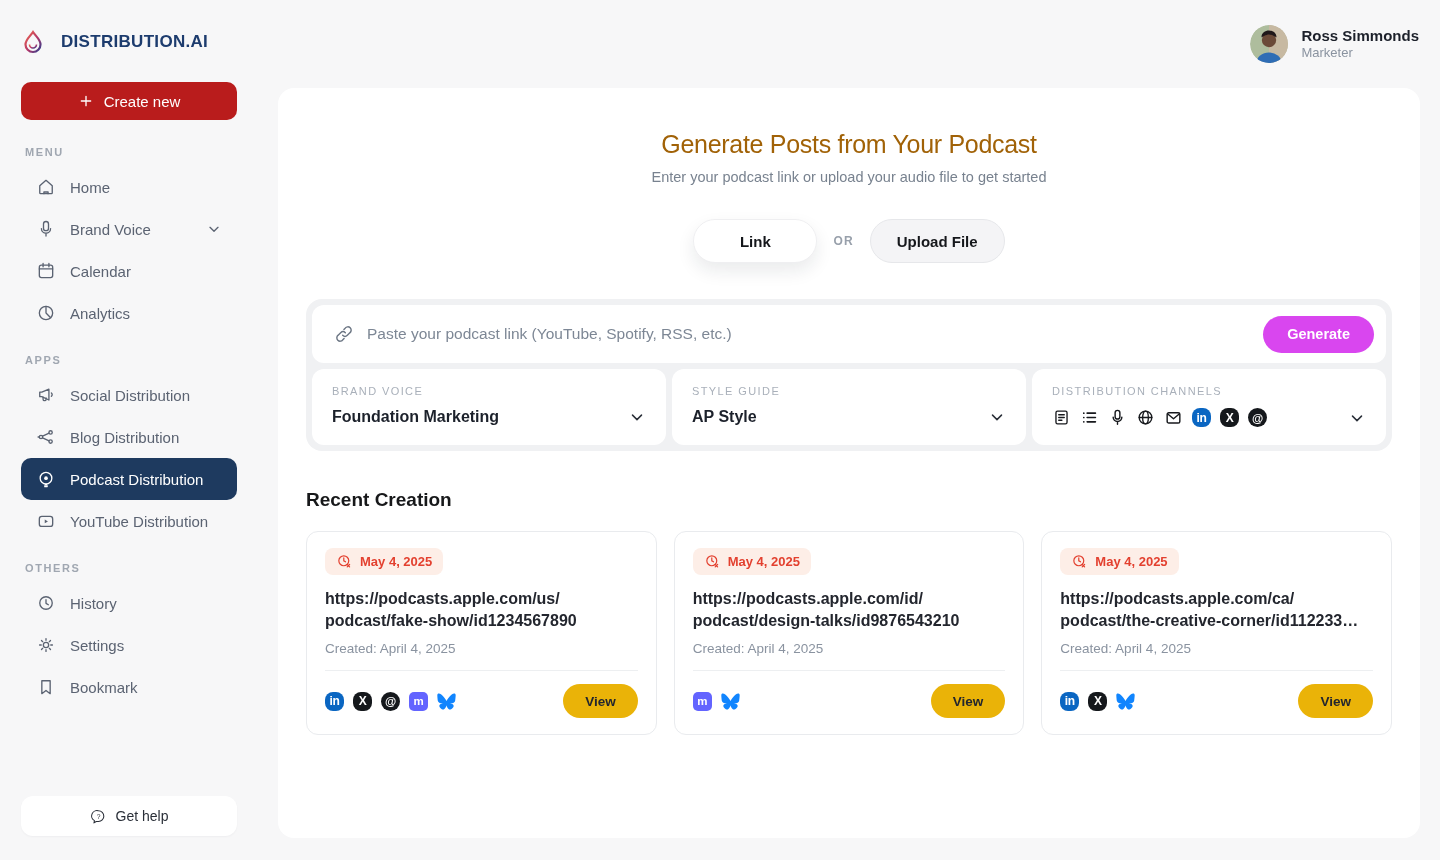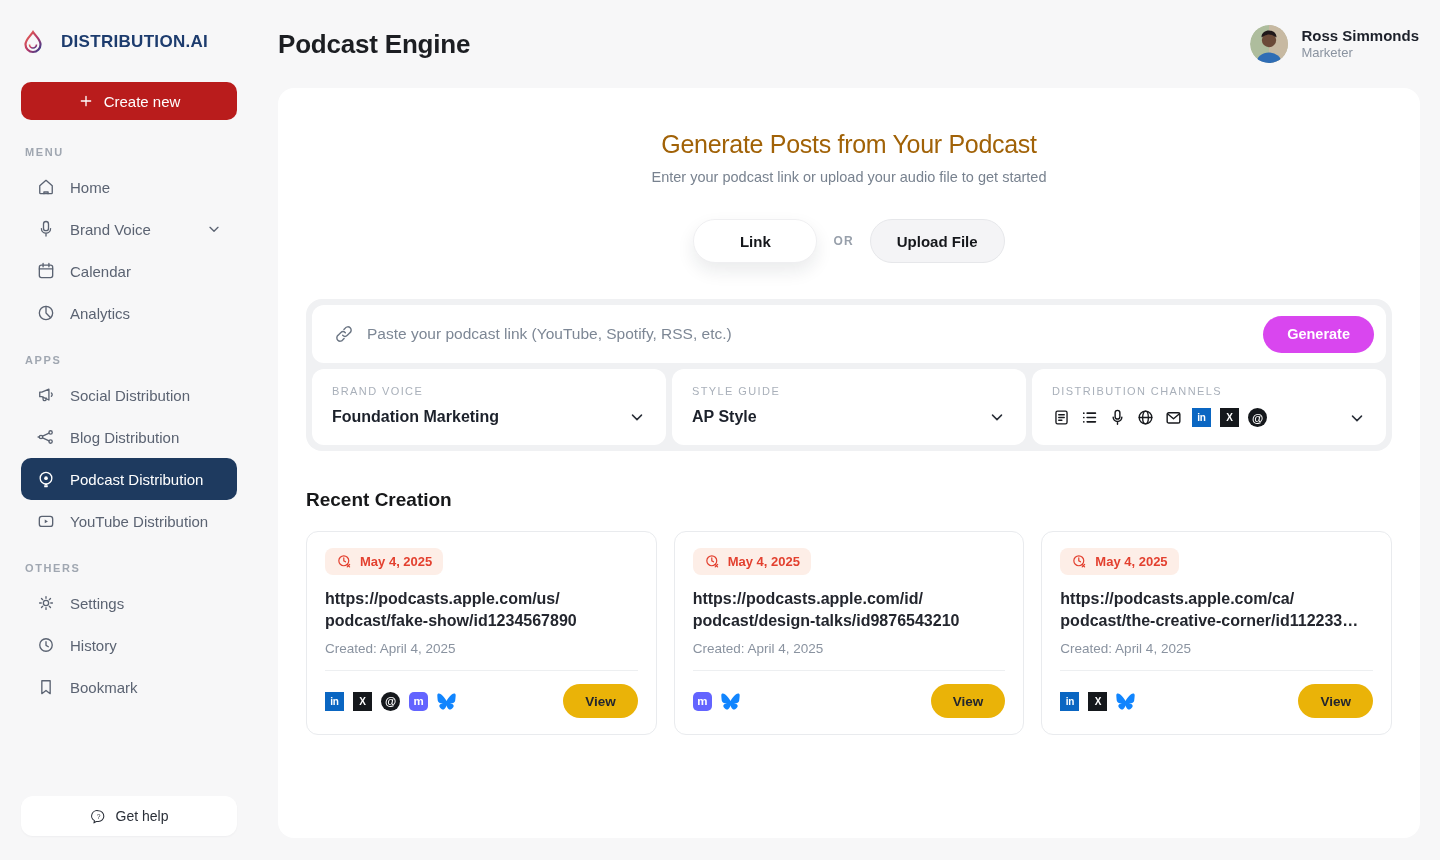--- a/index.html
+++ b/index.html
@@ -62,21 +62,21 @@
   .selects-row{display:grid;grid-template-columns:1fr 1fr 1fr;gap:6px;margin-top:6px}
   .select-card{background:#fff;border-radius:12px;padding:16px 20px 18px 20px;cursor:pointer}
   .select-label{font-size:11px;font-weight:500;letter-spacing:1.4px;color:#a9b0ba}
   .select-value-row{margin-top:11px;display:flex;align-items:center}
   .select-value{font-size:16px;font-weight:600;color:#1c212b}
   .select-chev{margin-left:auto;display:inline-flex;width:18px;height:18px;color:#2a2f38}
   .select-chev svg{width:18px;height:18px}
   .channels-row{display:flex;align-items:center;gap:9px}
   .ch-icon{width:19px;height:19px;display:inline-flex;color:#17191d}
   .ch-icon svg{width:19px;height:19px}
-  .bchip{width:19px;height:19px;border-radius:0;display:inline-flex;align-items:center;justify-content:center;color:#fff;font-size:10px;font-weight:700;letter-spacing:-.3px}
+  .bchip{width:19px;height:19px;border-radius:8px;display:inline-flex;align-items:center;justify-content:center;color:#fff;font-size:12px;font-weight:700;letter-spacing:-.3px}
   .bchip.b-li{background:#0a66c2}
   .bchip.b-x{background:#15181c;font-weight:800}
   .bchip.b-th{background:#15181c;border-radius:50%;font-size:11.5px}
   .bchip.b-ma{background:#6364ff;border-radius:5px;font-size:11.5px}
   .bchip.b-bs{background:transparent}
   .bchip.b-bs svg{width:20px;height:17px}
   
   .recent{padding:0 28px;margin-top:38px}
   .recent-title{font-size:19px;font-weight:600;color:#17181a}
   .cards{display:grid;grid-template-columns:1fr 1fr 1fr;gap:17px;margin-top:20px}
@@ -199,34 +199,34 @@
             <rect x="4" y="6.5" width="16" height="12" rx="3"></rect>
             <path d="M10.5 10.3v4.4l3.8-2.2z" fill="currentColor" stroke="none"></path>
           </svg>
         </span>
         <span class="nav-label">YouTube Distribution</span>
       </div>
       <div class="nav-section-label">OTHERS</div>
       <div class="nav-item">
         <span class="nav-icon">
           <svg viewBox="0 0 24 24" fill="none" stroke="currentColor" stroke-width="1.6" stroke-linecap="round" stroke-linejoin="round">
+            <circle cx="12" cy="12" r="7.5"></circle>
+            <path d="M12 8v4.4l2.8 1.7"></path>
+          </svg>
+        </span>
+        <span class="nav-label">History</span>
+      </div>
+      <div class="nav-item">
+        <span class="nav-icon">
+          <svg viewBox="0 0 24 24" fill="none" stroke="currentColor" stroke-width="1.6" stroke-linecap="round" stroke-linejoin="round">
             <circle cx="12" cy="12" r="3.2"></circle>
             <path d="M12 4.3v2M12 17.7v2M19.7 12h-2M6.3 12h-2M17.4 6.6 16 8M8 16l-1.4 1.4M17.4 17.4 16 16M8 8 6.6 6.6"></path>
           </svg>
         </span>
         <span class="nav-label">Settings</span>
-      </div>
-      <div class="nav-item">
-        <span class="nav-icon">
-          <svg viewBox="0 0 24 24" fill="none" stroke="currentColor" stroke-width="1.6" stroke-linecap="round" stroke-linejoin="round">
-            <circle cx="12" cy="12" r="7.5"></circle>
-            <path d="M12 8v4.4l2.8 1.7"></path>
-          </svg>
-        </span>
-        <span class="nav-label">History</span>
       </div>
       <div class="nav-item">
         <span class="nav-icon">
           <svg viewBox="0 0 24 24" fill="none" stroke="currentColor" stroke-width="1.6" stroke-linecap="round" stroke-linejoin="round">
             <path d="M7 4.5h10V20l-5-3.8L7 20z"></path>
           </svg>
         </span>
         <span class="nav-label">Bookmark</span>
       </div>
     </nav>
@@ -237,21 +237,20 @@
     <svg viewBox="0 0 24 24">
         <path d="M12 4a7.5 7.5 0 0 1 0 15H8.8L5.6 21l.7-3.2A7.5 7.5 0 0 1 12 4z" fill="none" stroke="#2a2f38" stroke-width="1.5" stroke-linejoin="round"></path>
         <text x="12" y="15" text-anchor="middle" font-size="9.5" font-family="Liberation Sans, sans-serif" fill="#2a2f38">?</text>
       </svg>
     <span>Get help</span>
   </button>
 </aside>
 
 <div class="content">
   <header class="topbar">
-    <h1 class="page-title">Podcast Engine</h1>
     <div class="user-chip">
       <span class="avatar">
         <svg viewBox="0 0 38 38">
           <circle cx="19" cy="19" r="19" fill="#aebd9d"></circle>
           <rect x="19" y="0" width="19" height="38" fill="#c7b9a2"></rect>
           <circle cx="19" cy="15" r="7.2" fill="#6b4a38"></circle>
           <path d="M19 5.5c4 0 7.5 2.5 7.5 6.5 0 1-4-2.5-7.5-2.5S11.5 13 11.5 12c0-4 3.5-6.5 7.5-6.5z" fill="#20181a"></path>
           <path d="M6.5 38a12.5 10.5 0 0 1 25 0z" fill="#2f6db5"></path>
         </svg>
       </span>

